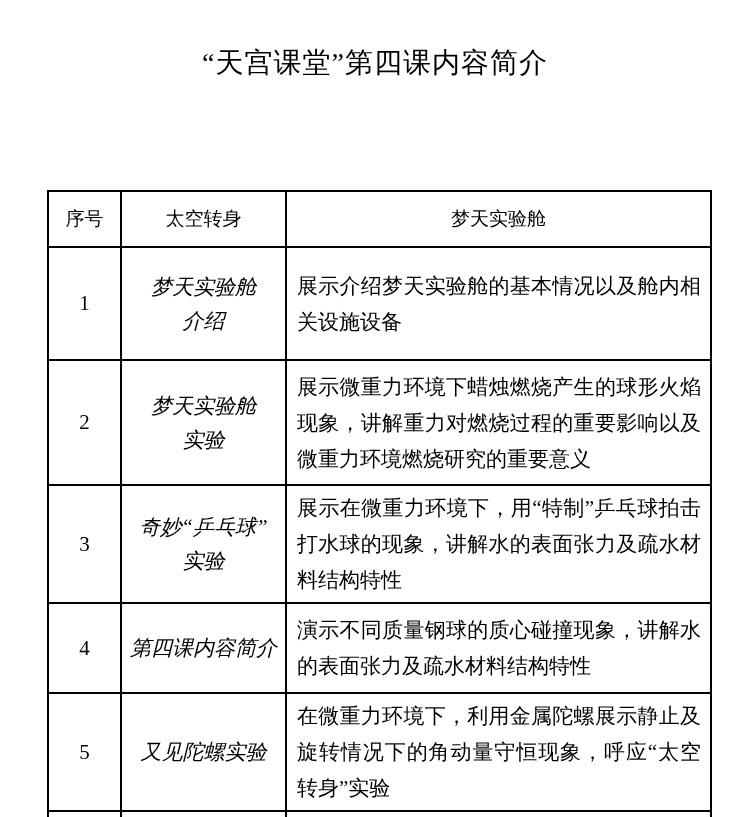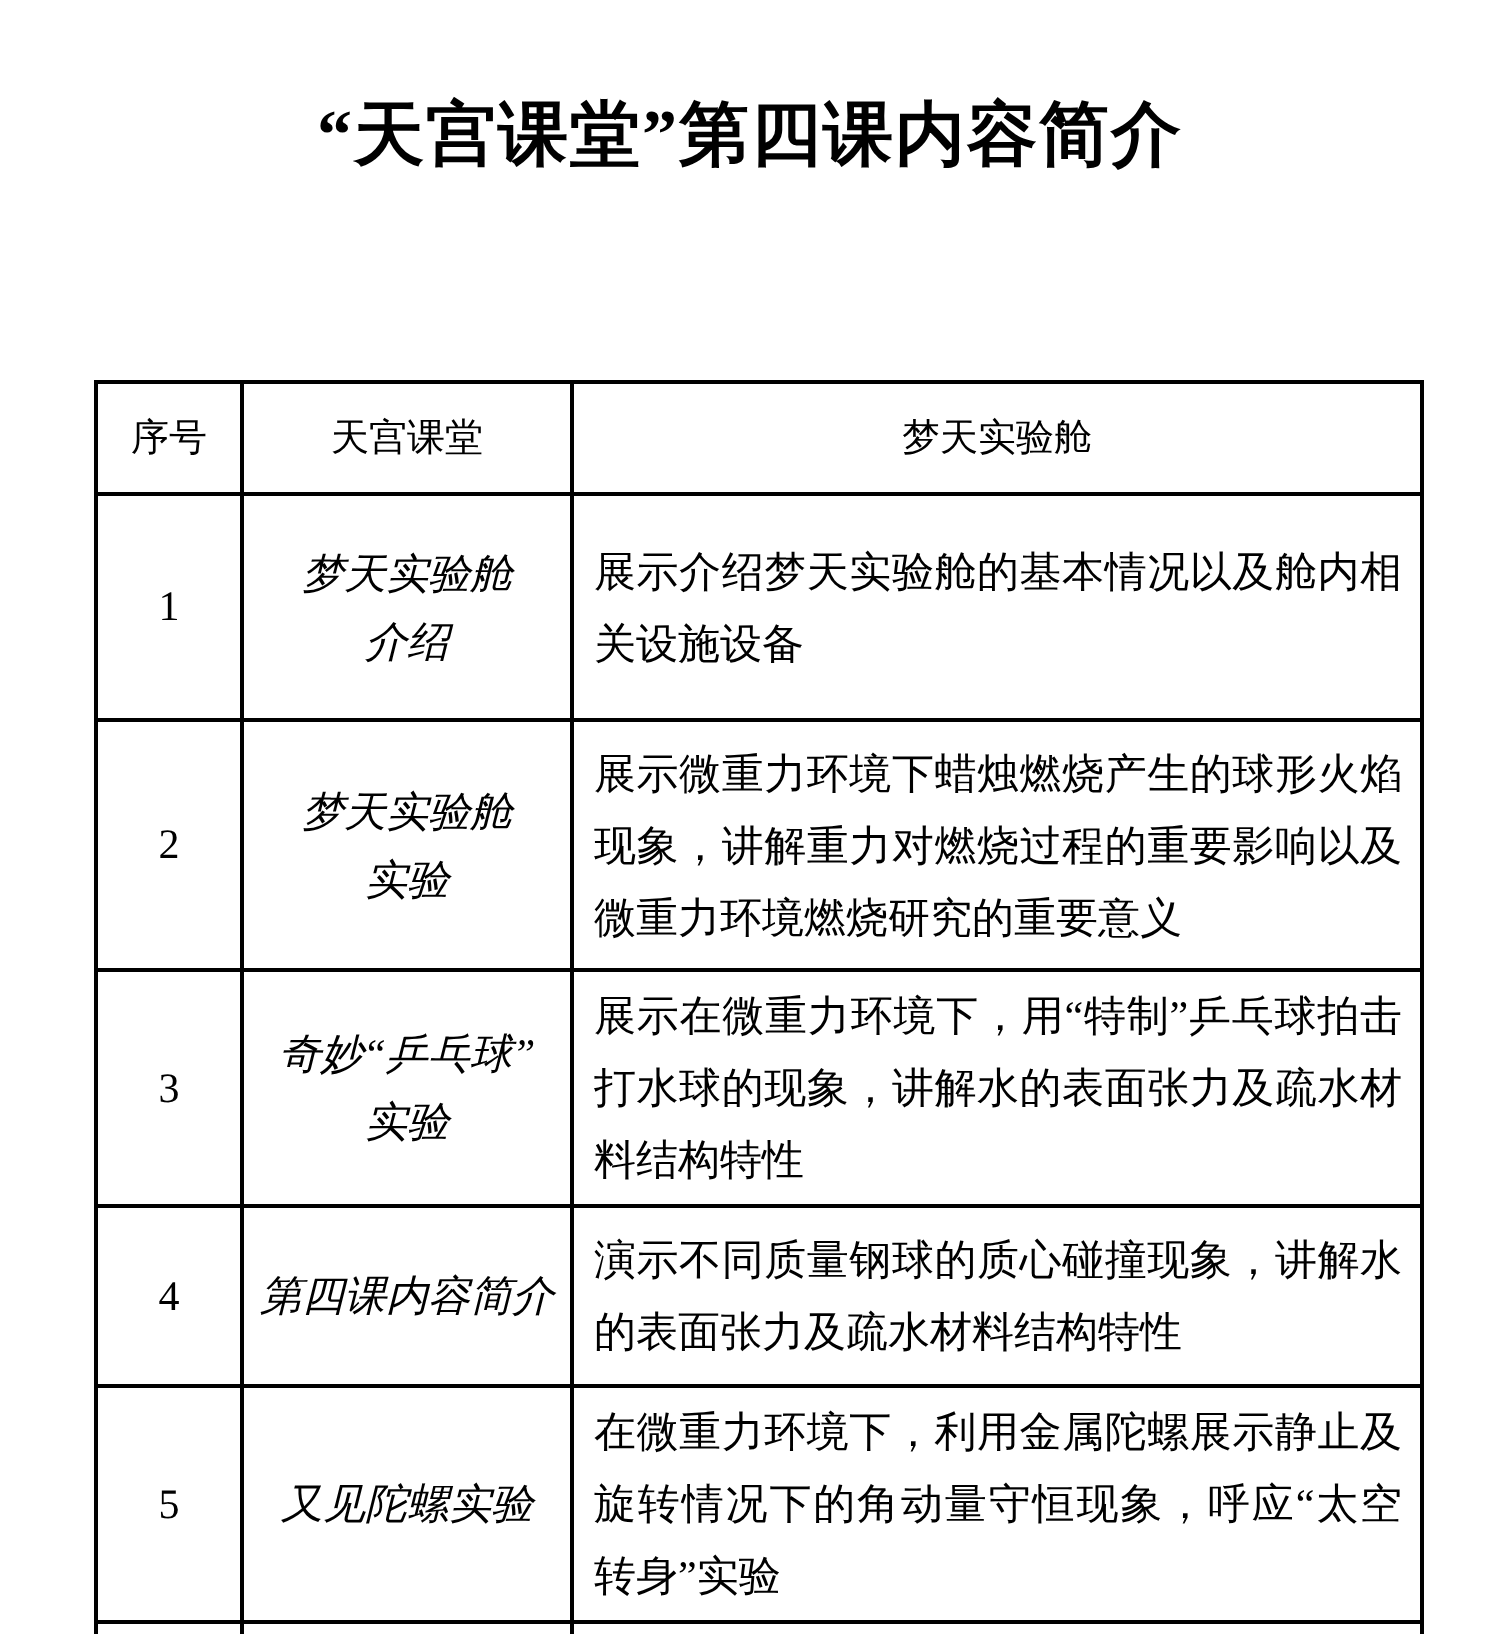--- a/index.html
+++ b/index.html
@@ -13,22 +13,22 @@
   }
   .page {
     position: relative;
     width: 750px;
     height: 817px;
     background: #ffffff;
   }
   .doc-title {
     margin-top: 44px;
     text-align: center;
-    font-size: 35px;
-    font-weight: bold;
+    font-size: 28px;
+    font-weight: normal;
     letter-spacing: 1px;
     font-family: "Liberation Serif", serif;
     color: #000000;
   }
   table.content-table {
     position: absolute;
     left: 47px;
     top: 146px;
     width: 663px;
     border-collapse: collapse;
@@ -83,21 +83,21 @@
 
   <table class="content-table">
     <colgroup>
       <col style="width:73px">
       <col style="width:165px">
       <col style="width:425px">
     </colgroup>
     <tbody>
       <tr class="header-row">
         <th class="head-cell">序号</th>
-        <th class="head-cell">天宫课堂</th>
+        <th class="head-cell">太空转身</th>
         <th class="head-cell">梦天实验舱</th>
       </tr>
       <tr class="row-1">
         <td class="cell-num">1</td>
         <td class="cell-name">梦天实验舱
 介绍</td>
         <td class="cell-desc">展示介绍梦天实验舱的基本情况以及舱内相关设施设备</td>
       </tr>
       <tr class="row-2">
         <td class="cell-num">2</td>

